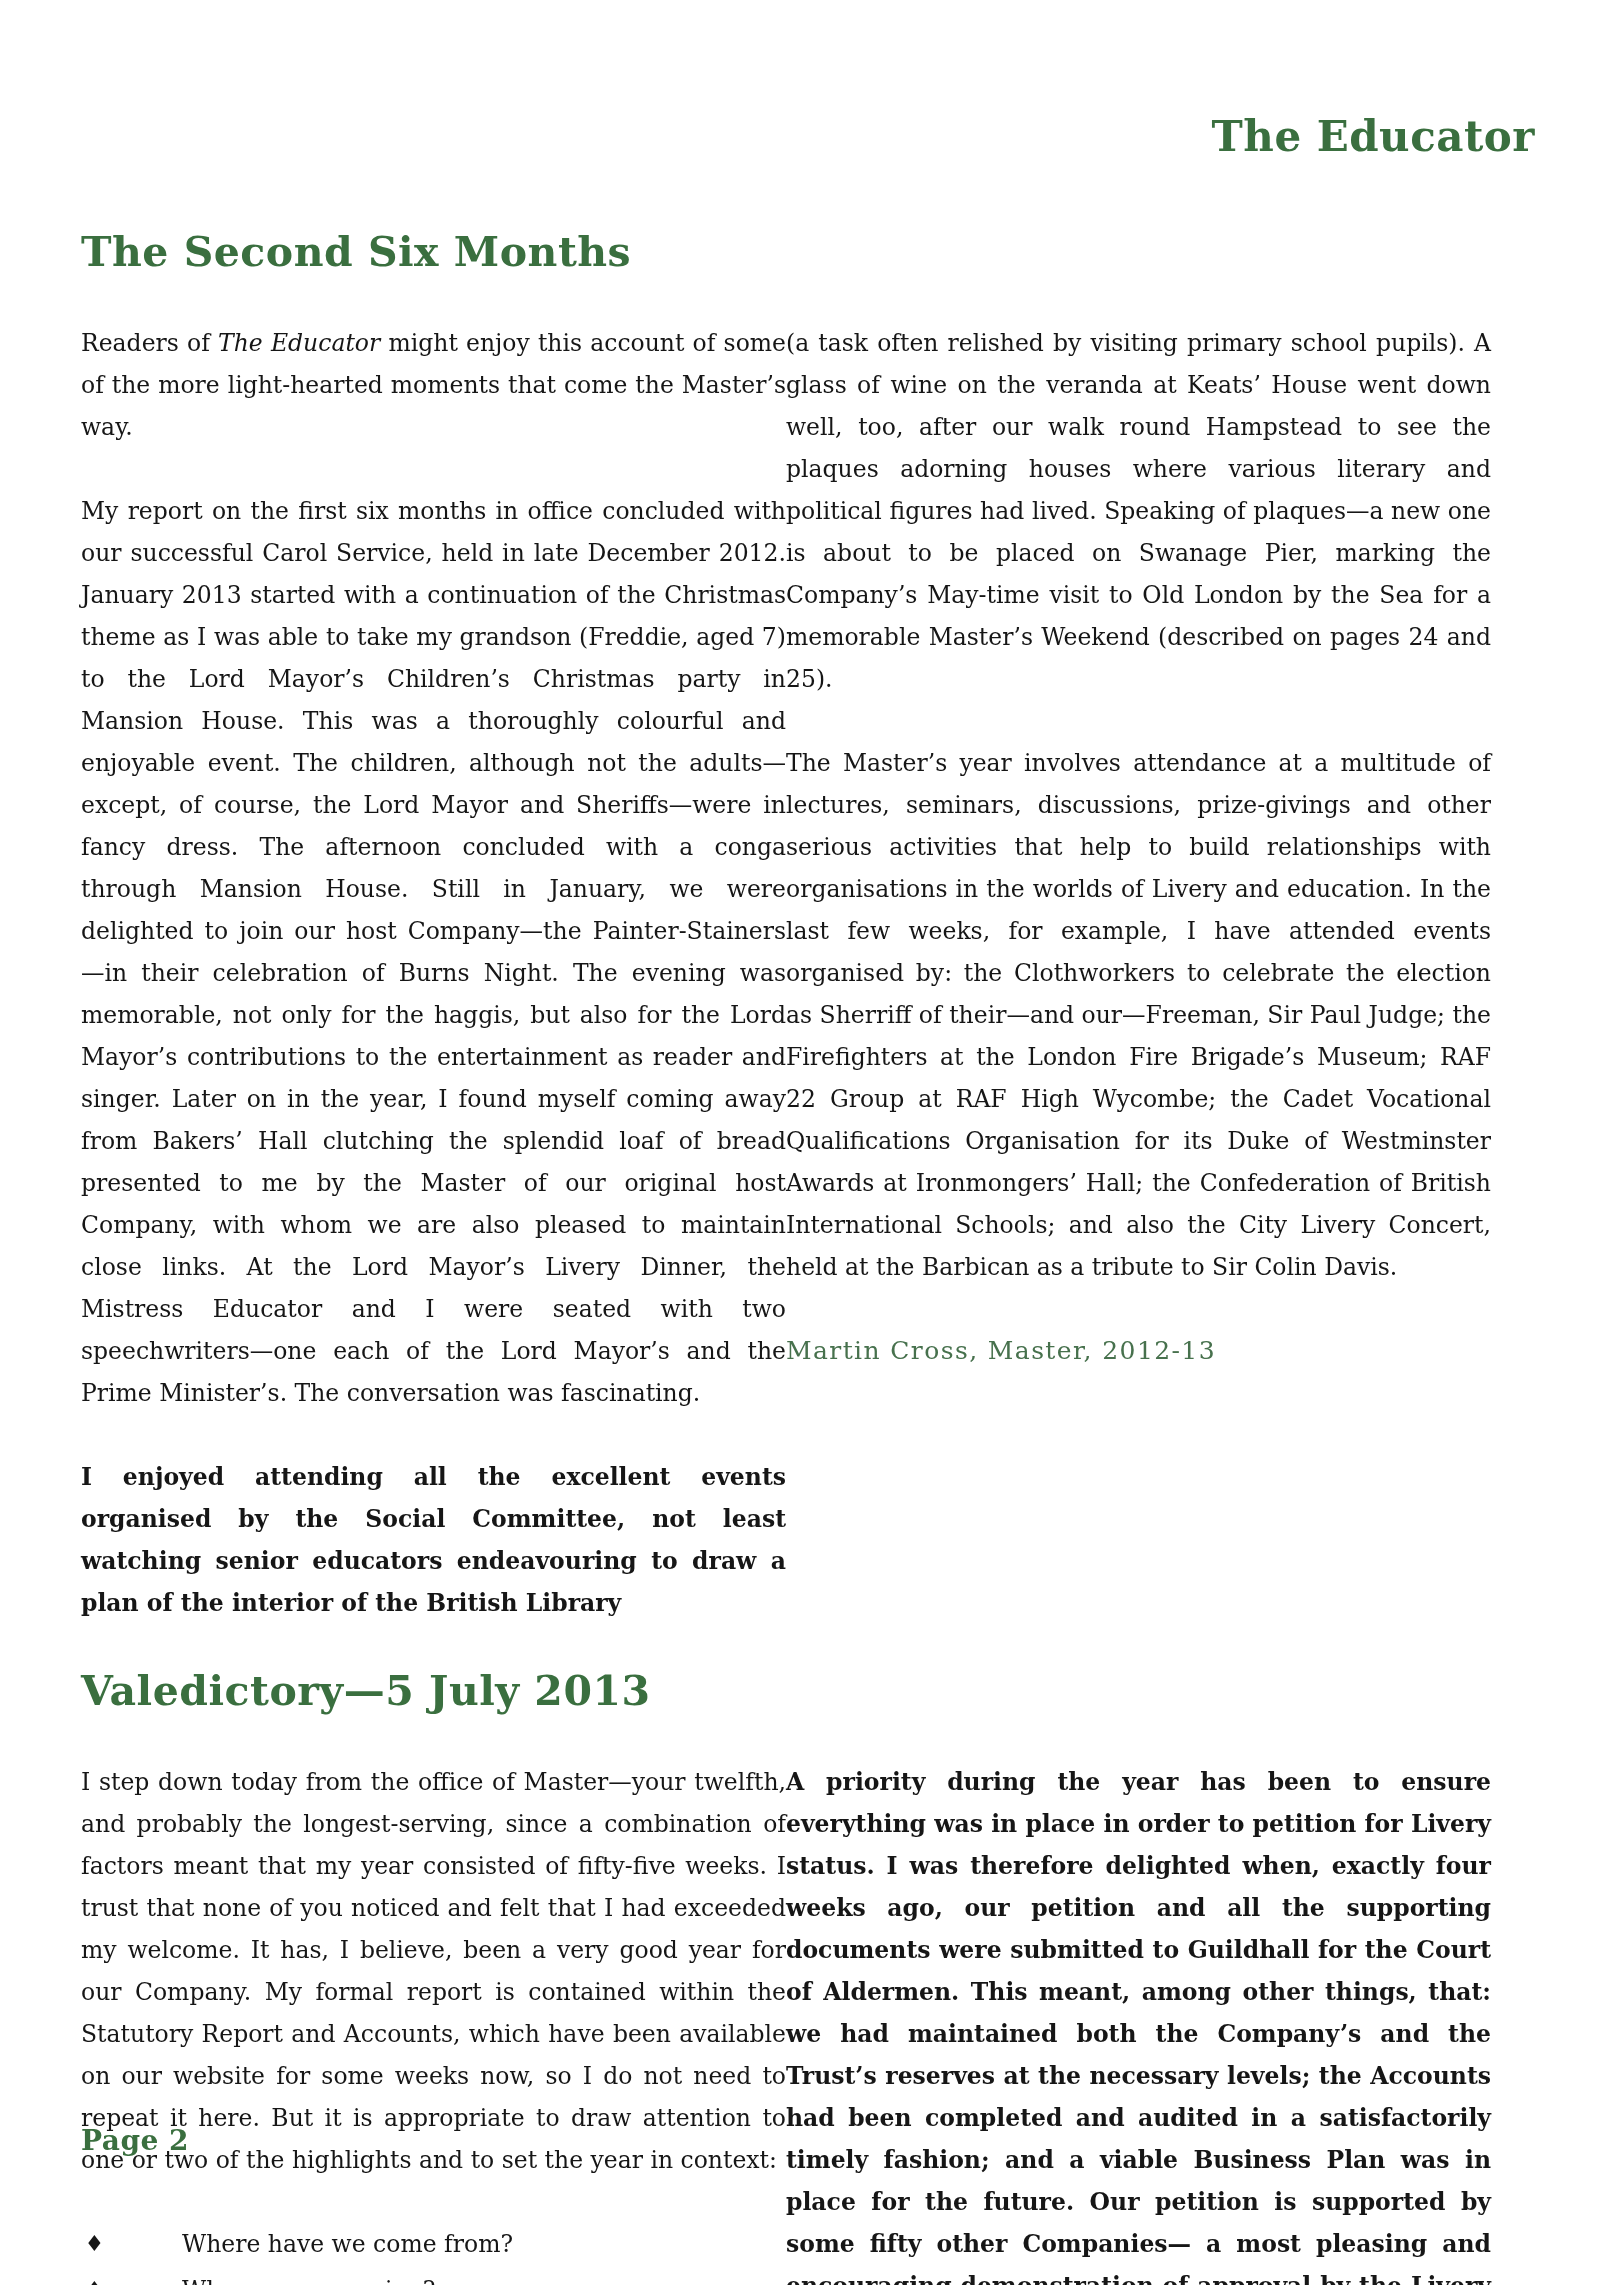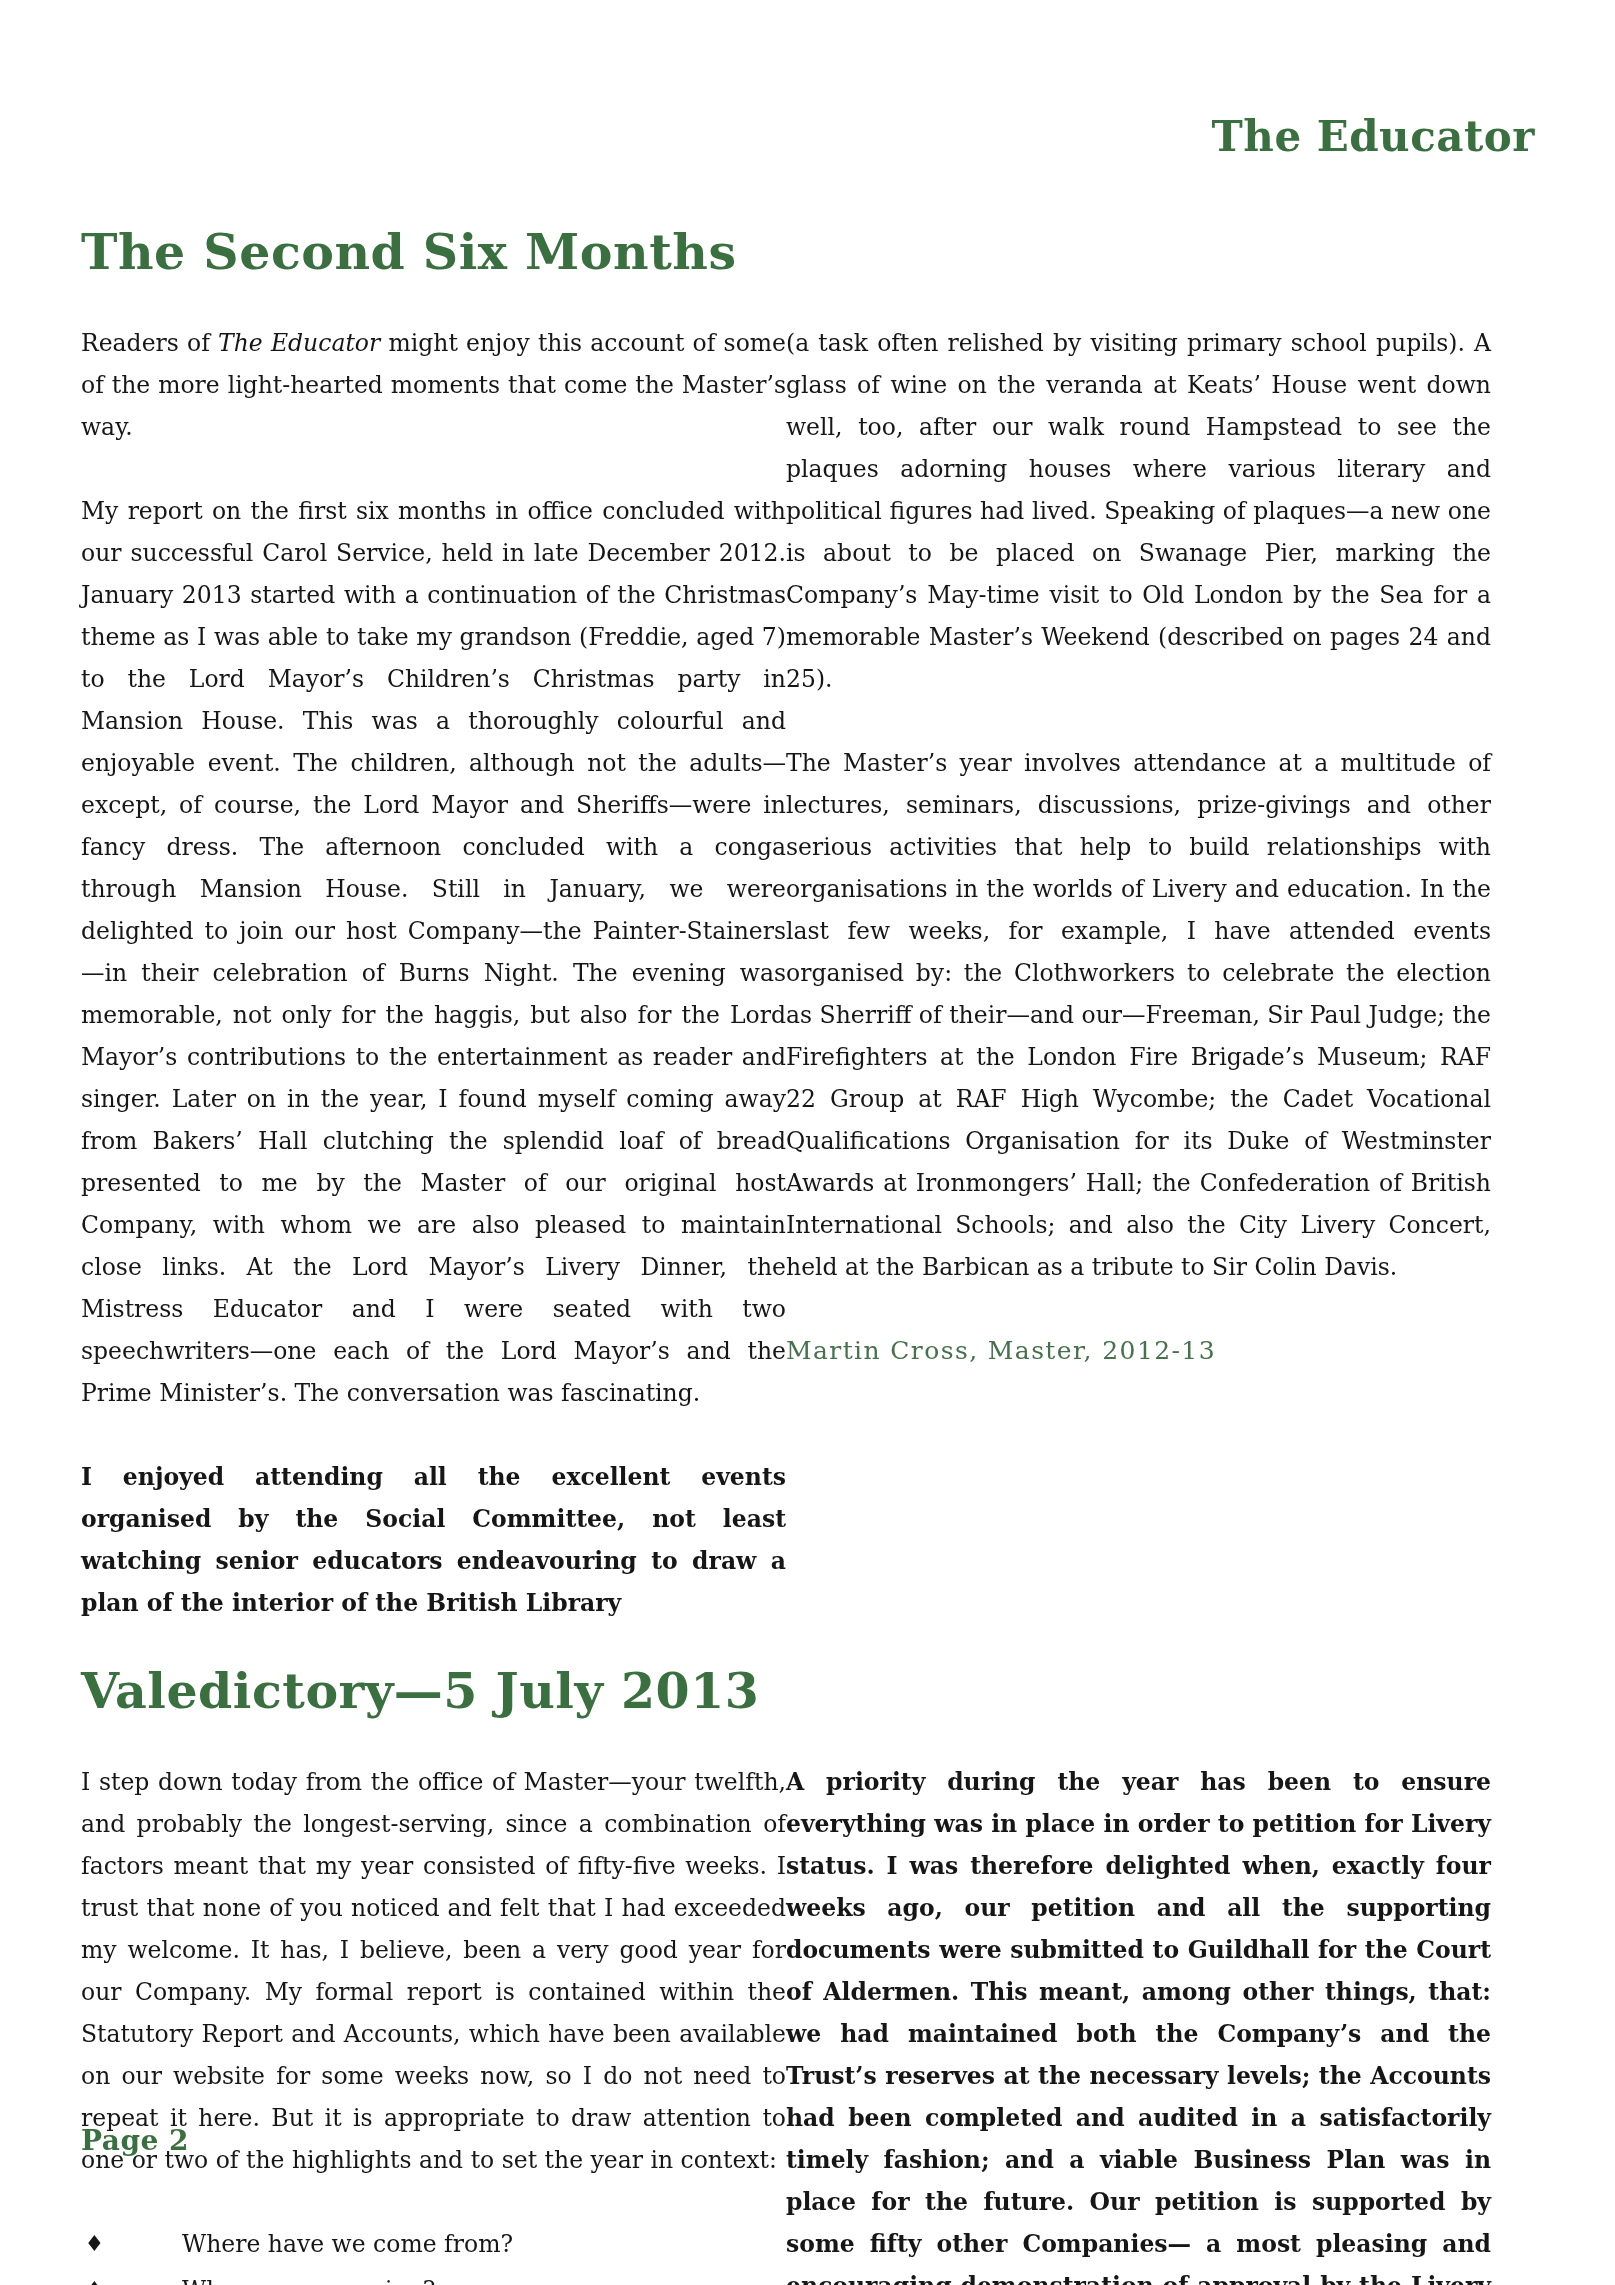--- a/index.html
+++ b/index.html
@@ -21,21 +21,21 @@
     text-align: right;
   }
   .masthead .newsletter-title {
     font-size: 42px;
     font-weight: bold;
     color: #3a6f3f;
     line-height: 1;
     letter-spacing: 0.5px;
   }
   h1.article-title {
-    font-size: 49px;
+    font-size: 41px;
     line-height: 54px;
     font-weight: bold;
     color: #3a6f3f;
     margin: 67px 0 0 0;
     letter-spacing: 0.5px;
   }
   h1.article-title.second {
     margin-top: 40px;
   }
   .cols {

